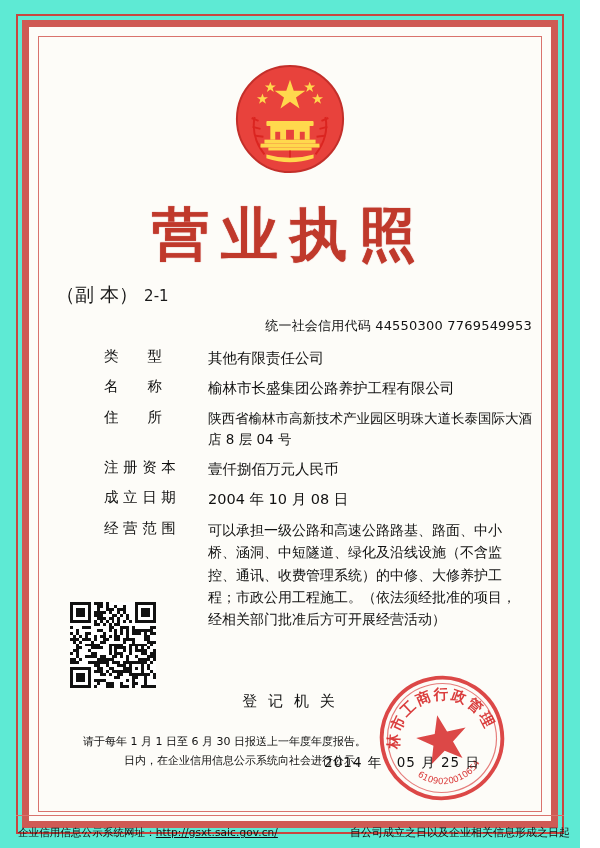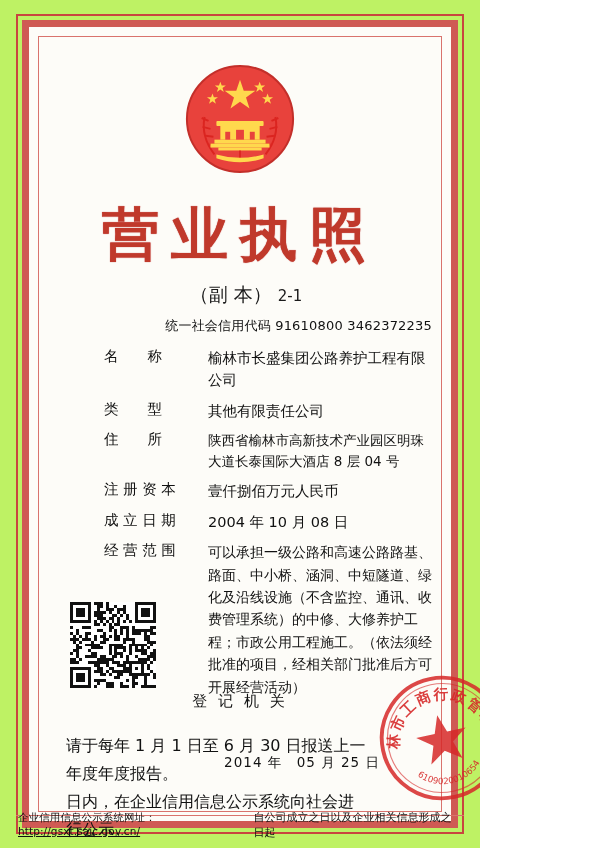--- a/index.html
+++ b/index.html
@@ -5,23 +5,23 @@
   html, body {
     margin: 0;
     padding: 0;
     background: #ffffff;
   }
   body {
     font-family: "Liberation Sans", sans-serif;
   }
   .page {
     position: relative;
-    width: 480px;
+    width: 580px;
     height: 848px;
-    background: #bef264;
+    background: #5eead4;
     overflow: hidden;
   }
   
   .frame-outer {
     position: absolute;
     left: 16px;
     top: 14px;
     right: 16px;
     bottom: 14px;
     border: 2px solid #c8453f;
@@ -92,21 +92,20 @@
     font-weight: bold;
     font-size: 57px;
     letter-spacing: 12px;
     color: #c0392b;
     text-shadow: 0 0 1px #b33;
   }
   .subtitle {
     position: absolute;
     left: 12px; right: 0;
     top: 240px;
-    text-align: center;
     font-size: 19px;
     color: #1a1a1a;
     font-family: "DejaVu Sans", sans-serif;
   }
   .subtitle .num {
     font-size: 15px;
     letter-spacing: 0;
   }
   .credit-code {
     position: absolute;
@@ -200,38 +199,39 @@
     font-family: "DejaVu Sans", sans-serif;
     letter-spacing: 1px;
   }
 
   
   .notice {
     position: absolute;
     left: 22px;
     top: 690px;
     width: 300px;
-    font-size: 16px;
+    font-size: 11px;
     line-height: 1.75;
     color: #111;
     font-family: "DejaVu Sans", sans-serif;
+    text-align: right;
   }
 
   
   .footer-rule {
     position: absolute;
     left: 16px;
     right: 16px;
     bottom: 32px;
     border-top: 1px solid #d9736d;
   }
   .footer {
     position: absolute;
     left: 18px;
-    right: 27px;
+    right: 10px;
     bottom: 8px;
     display: flex;
     justify-content: space-between;
     align-items: baseline;
     font-size: 10.5px;
     color: #111;
     font-family: "DejaVu Sans", sans-serif;
   }
   .footer-left { letter-spacing: 0.1px; }
   .footer-left .url {
@@ -292,32 +292,32 @@
       </svg>
     </div>
 
     <div class="title">营业执照</div>
 
     <div class="subtitle">
       <span>（副 本）</span>
       <span class="num">2-1</span>
     </div>
 
-    <div class="credit-code">统一社会信用代码 91610800 3462372235</div>
+    <div class="credit-code">统一社会信用代码 44550300 7769549953</div>
 
     <div class="fields">
+
+      <div class="field-row">
+        <div class="field-label">类　　型</div>
+        <div class="field-value big">其他有限责任公司</div>
+      </div>
 
       <div class="field-row">
         <div class="field-label">名　　称</div>
         <div class="field-value big">榆林市长盛集团公路养护工程有限公司</div>
-      </div>
-
-      <div class="field-row">
-        <div class="field-label">类　　型</div>
-        <div class="field-value big">其他有限责任公司</div>
       </div>
 
       <div class="field-row">
         <div class="field-label">住　　所</div>
         <div class="field-value">陕西省榆林市高新技术产业园区明珠大道长泰国际大酒店 8 层 04 号</div>
       </div>
 
 
       <div class="field-row">
         <div class="field-label">注 册 资 本</div>

